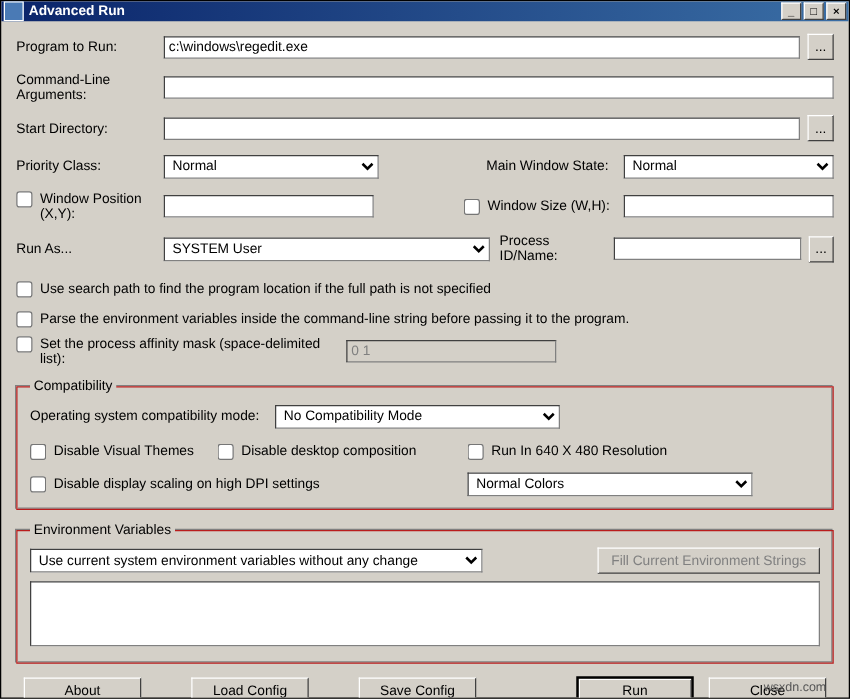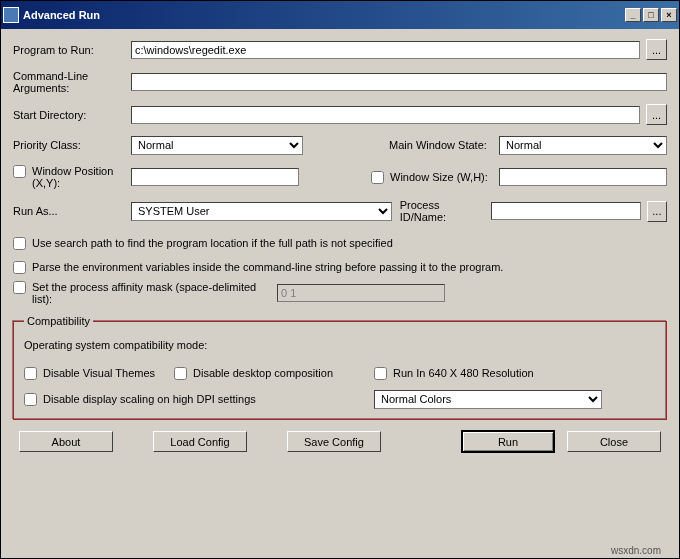--- a/index.html
+++ b/index.html
@@ -8,21 +8,21 @@
     font-family: Tahoma, "MS Sans Serif", sans-serif;
     font-size: 11px;
     background: #d4d0c8;
     color: #000;
     width: 680px;
     height: 559px;
     overflow: hidden;
     border: 1px solid #000;
   }
   .titlebar {
-    height: 28px;
+    height: 16px;
     background: linear-gradient(to right, #0a246a, #3a6ea5);
     color: #fff;
     display: flex;
     align-items: center;
     padding: 0 2px;
     font-weight: bold;
     font-size: 11px;
   }
   .titlebar .icon {
     width: 16px; height: 16px;
@@ -246,20 +246,23 @@
       <input type="checkbox" style="">
       <span>Set the process affinity mask (space-delimited list):</span>
     </label>
     <input type="text" class="textbox disabled" style="width: 168px;" readonly="" value="0 1">
   </div>
 
   <fieldset>
     <legend>Compatibility</legend>
     <div class="row" style="margin-bottom:8px">
       <span style="width:196px">Operating system compatibility mode:</span>
+      <select style="width:228px">
+        <option>No Compatibility Mode</option>
+      </select>
     </div>
     <div class="row" style="margin-bottom:6px">
       <label class="chk" style="width:150px">
         <input type="checkbox" style="">
         <span>Disable Visual Themes</span>
       </label>
       <label class="chk" style="width:200px">
         <input type="checkbox" style="">
         <span>Disable desktop composition</span>
       </label>
@@ -272,20 +275,31 @@
       <label class="chk" style="width:350px">
         <input type="checkbox" style="">
         <span>Disable display scaling on high DPI settings</span>
       </label>
       <select style="width:228px">
         <option>Normal Colors</option>
       </select>
     </div>
   </fieldset>
 
+  <fieldset>
+    <legend>Environment Variables</legend>
+    <div class="row" style="margin-bottom:6px">
+      <select style="width:362px">
+        <option>Use current system environment variables without any change</option>
+      </select>
+      <span style="flex:1"></span>
+      <span class="btn disabled" style="width:178px">Fill Current Environment Strings</span>
+    </div>
+    <textarea class="env" style=""></textarea>
+  </fieldset>
 
   <div class="buttonbar">
     <span class="btn">About</span>
     <span class="btn">Load Config</span>
     <span class="btn">Save Config</span>
     <span class="spacer"></span>
     <span class="btn defaultbtn" style="margin-right:-28px">Run</span>
     <span class="btn">Close</span>
   </div>
 

